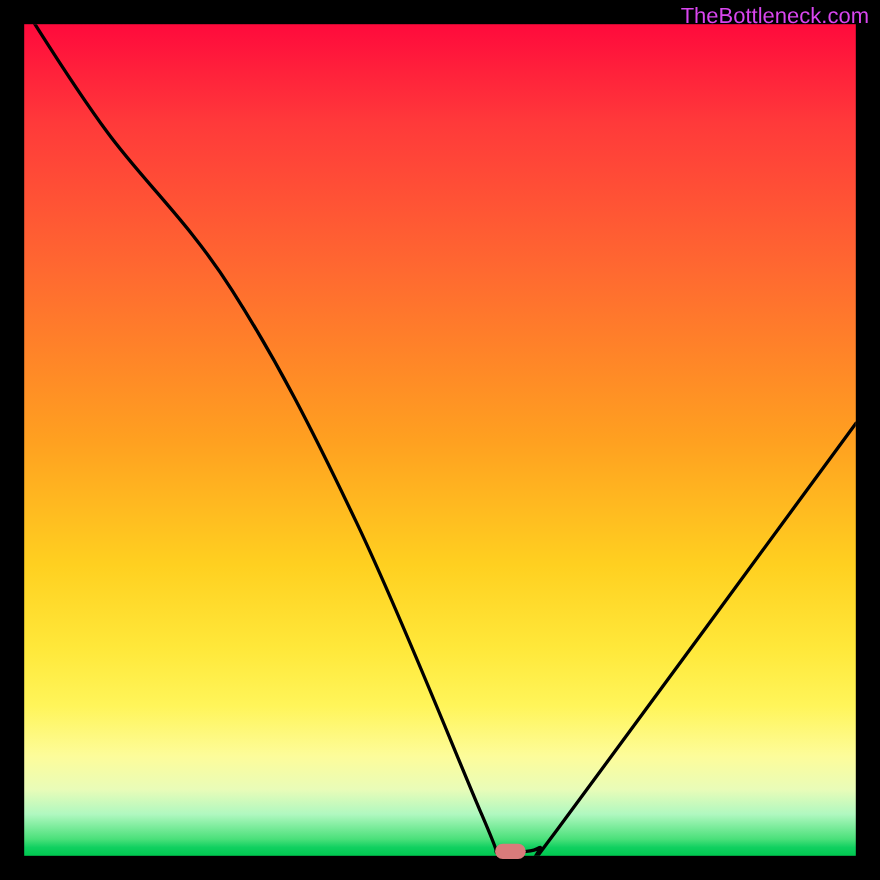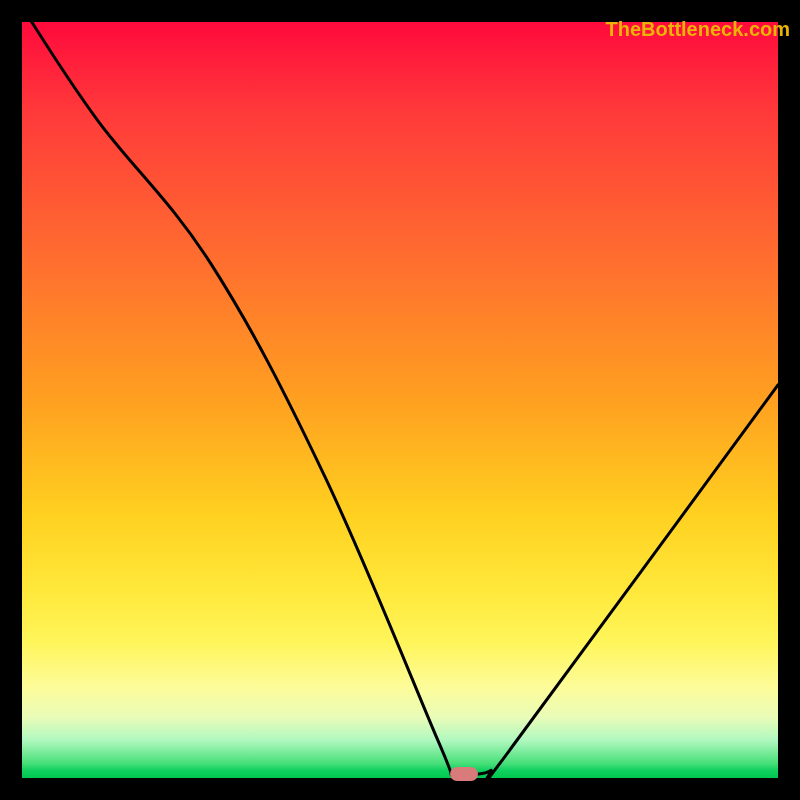--- a/index.html
+++ b/index.html
@@ -6,25 +6,25 @@
     margin: 0;
     padding: 0;
     width: 800px;
     height: 800px;
     background: #000;
     position: relative;
     font-family: Arial, sans-serif;
   }
   .watermark {
     position: absolute;
-    top: 18px;
+    top: 4px;
     right: 10px;
-    color: #eab308;
+    color: #d946ef;
     font-size: 20px;
-    font-weight: bold;
+    font-weight: normal;
     z-index: 10;
   }
   .plot-area {
     position: absolute;
     left: 22px;
     top: 22px;
     width: 756px;
     height: 756px;
     background: linear-gradient(to bottom,
       #ff0a3c 0%,

